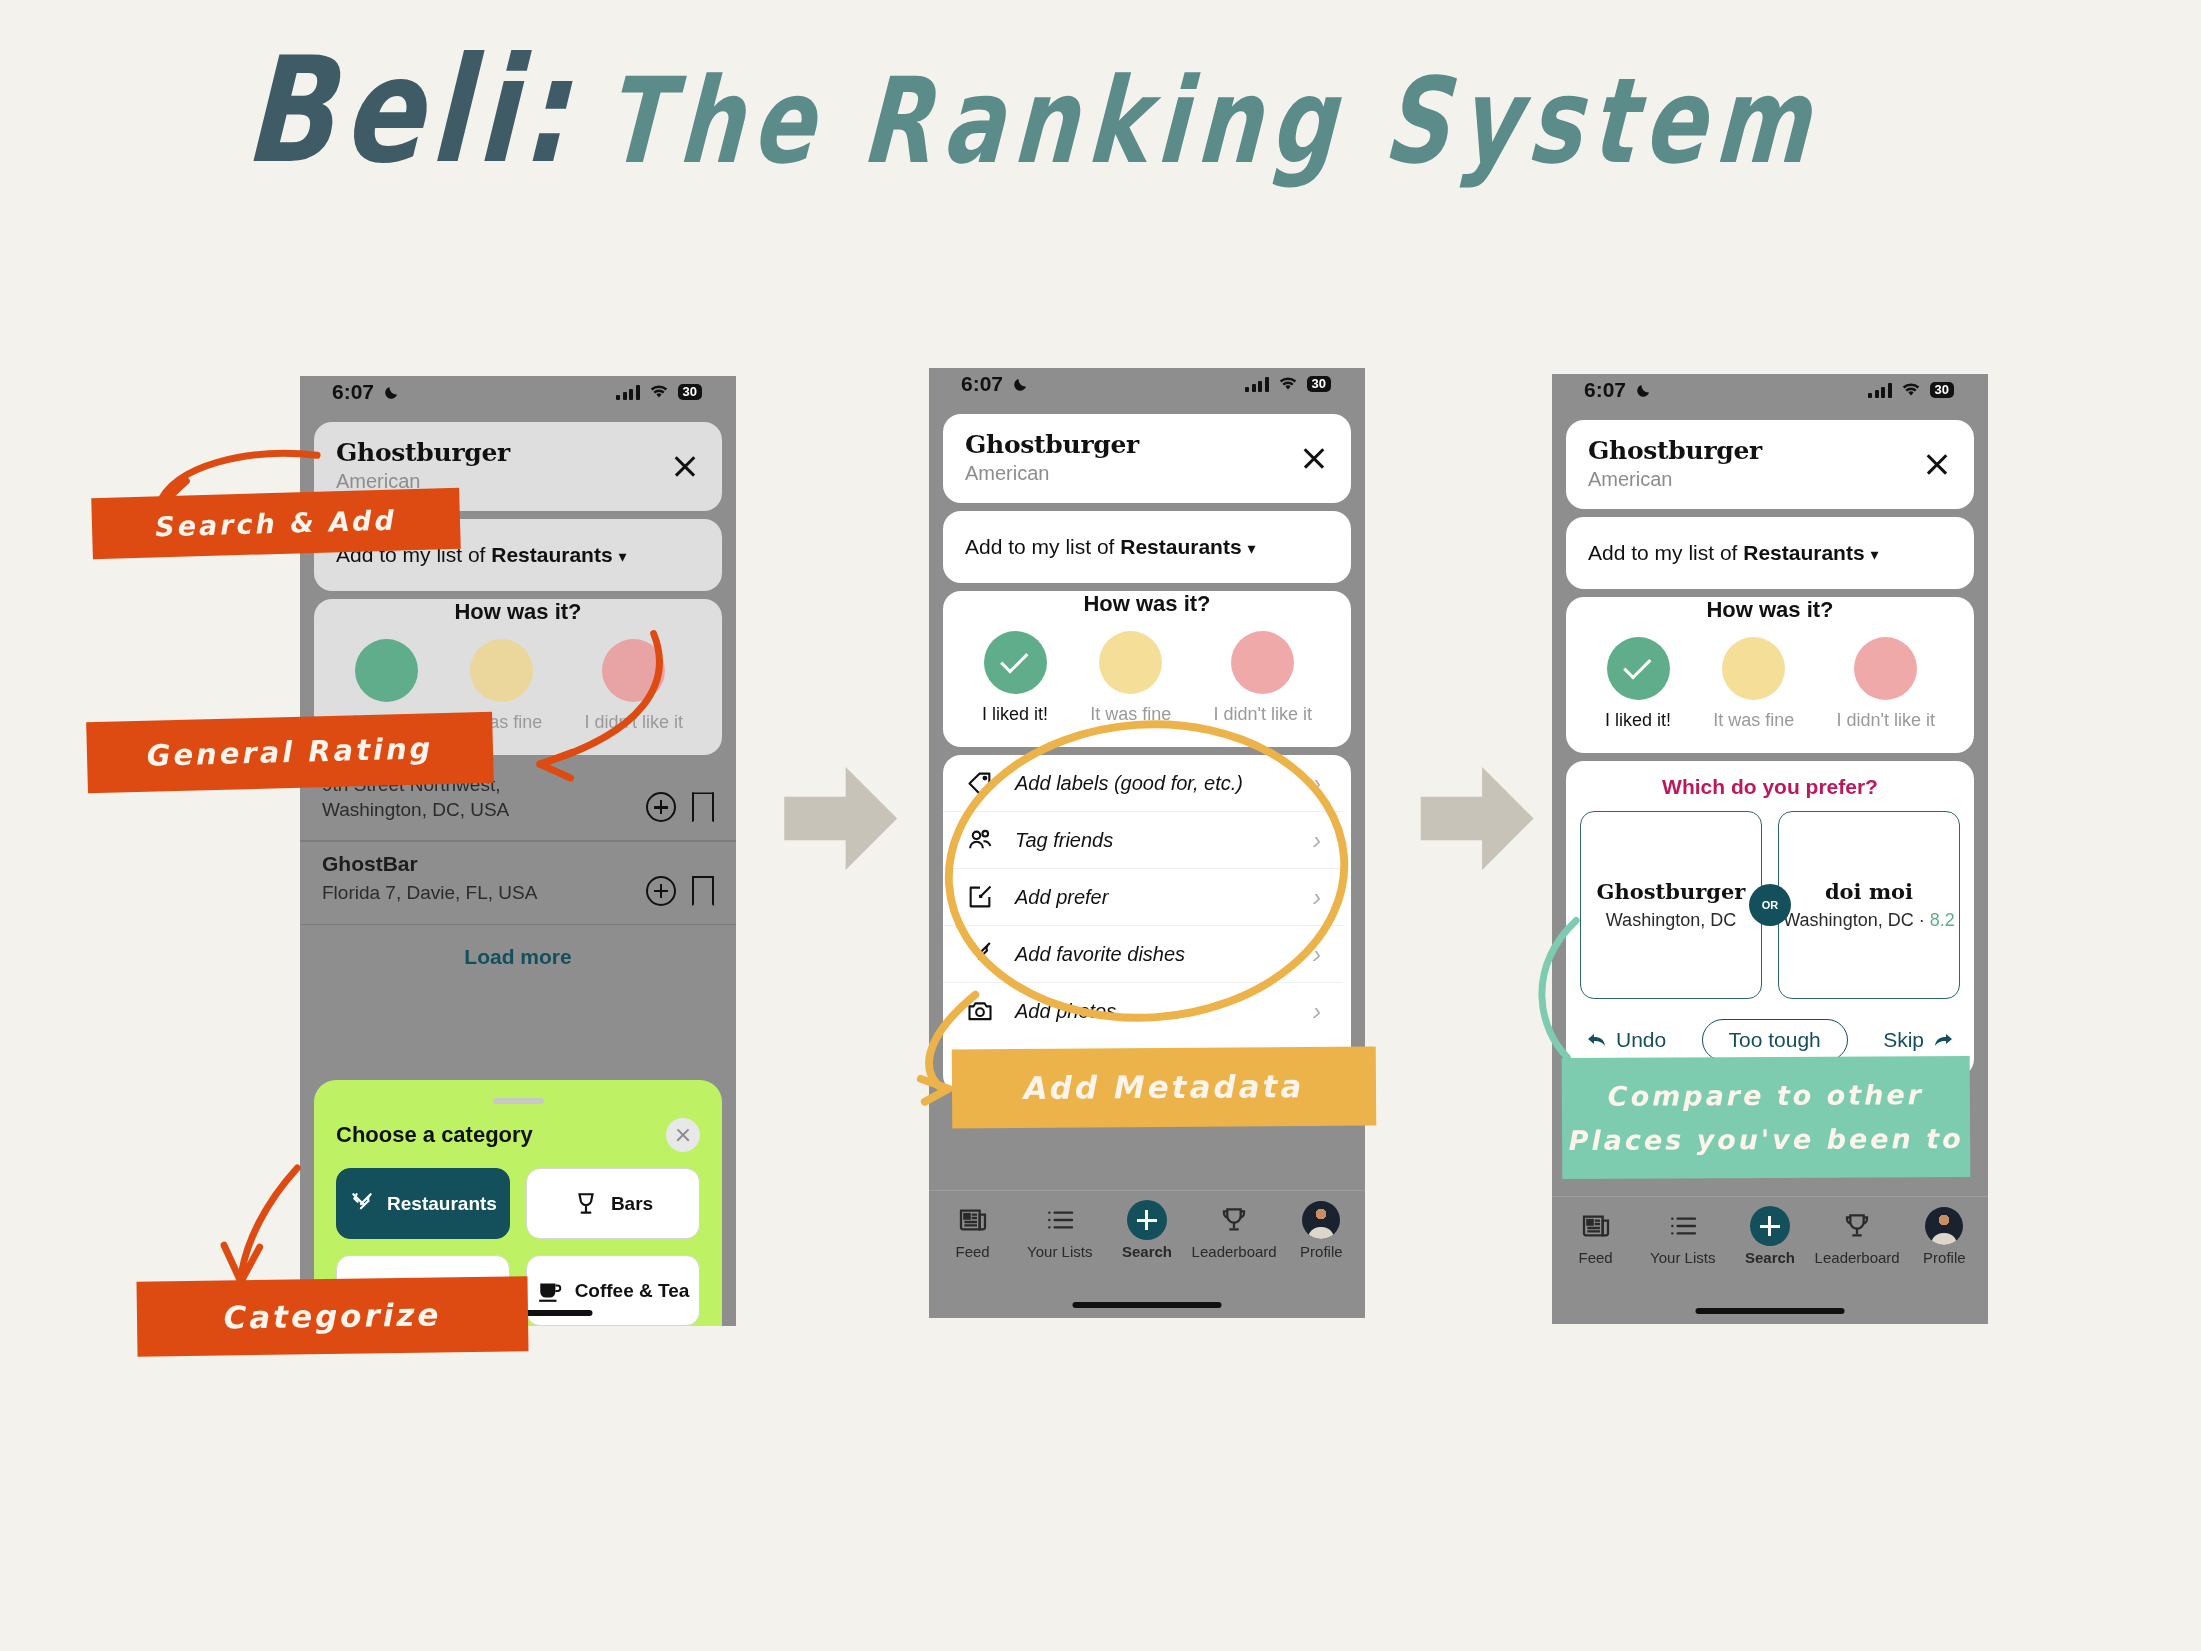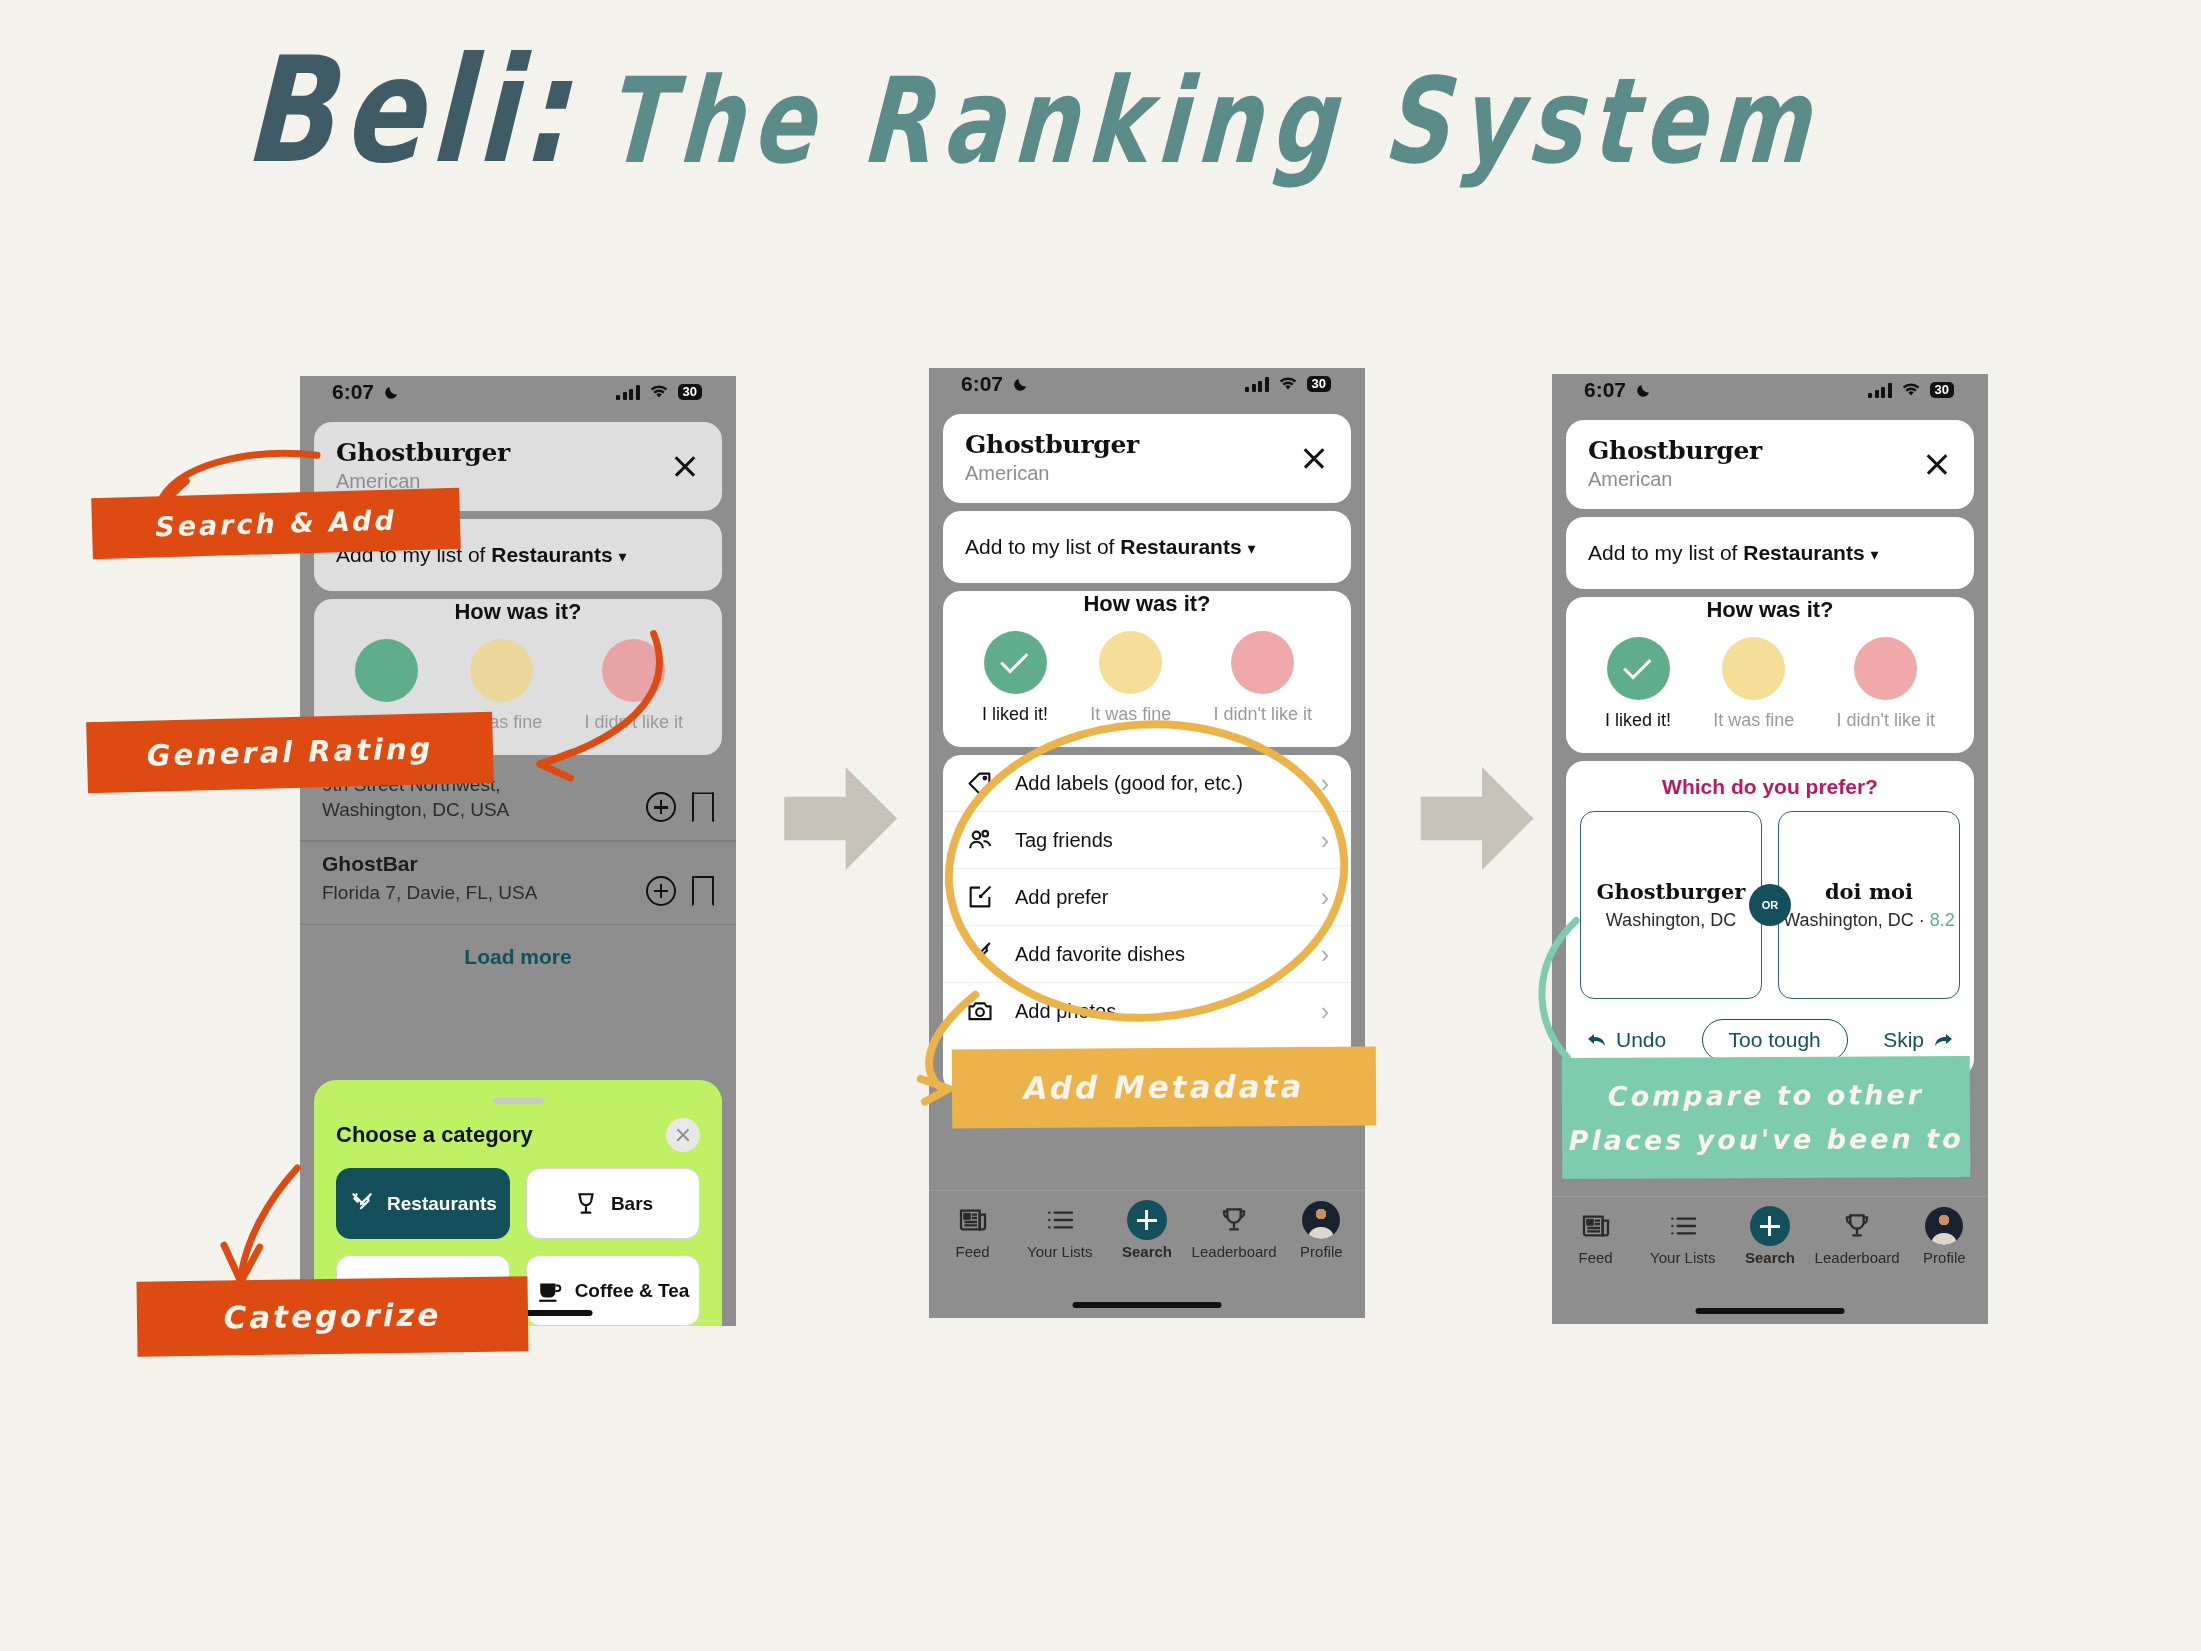--- a/index.html
+++ b/index.html
@@ -144,21 +144,21 @@
     font-size: 19px; font-weight: 700; color: #111; background:#fff; cursor:pointer;
   }
   .cat-btn.sel { background: #14505C; border-color:#14505C; color:#fff; }
   .cat-icon { width: 26px; height: 26px; display:flex; align-items:center; justify-content:center; }
   .cat-icon svg { width: 26px; height: 26px; }
 
   .homebar { position:absolute; bottom: 10px; left: 50%; transform: translateX(-50%);
              width: 149px; height: 6px; background:#111; border-radius: 3px; }
 
   
-  .meta-card { background:#fff; border-radius: 18px; padding: 0 0 10px 0; margin-top: 8px; }
+  .meta-card { background:#fff; border-radius: 18px; padding: 0 8px 10px 0; margin-top: 8px; font-style: italic; }
   .meta-row { display:flex; align-items:center; gap: 20px; padding: 13px 22px; cursor:pointer; }
   .meta-row + .meta-row { border-top: 1.4px solid #EFEFEF; }
   .meta-ico { width: 30px; height: 30px; flex: 0 0 30px; display:flex; align-items:center; justify-content:center; }
   .meta-ico svg { width: 28px; height: 28px; }
   .meta-lbl { flex: 1; font-size: 20px; color: #111; }
   .chev { color:#AFAFAF; font-size: 25px; line-height: 1; }
   .okay { text-align:center; font-size: 22px; font-weight: 700; color:#14505C; padding: 12px 0 6px; cursor:pointer; }
 
   
   .cmp-card { background:#fff; border-radius: 18px; padding: 14px 14px 16px 14px; margin-top: 8px; }

